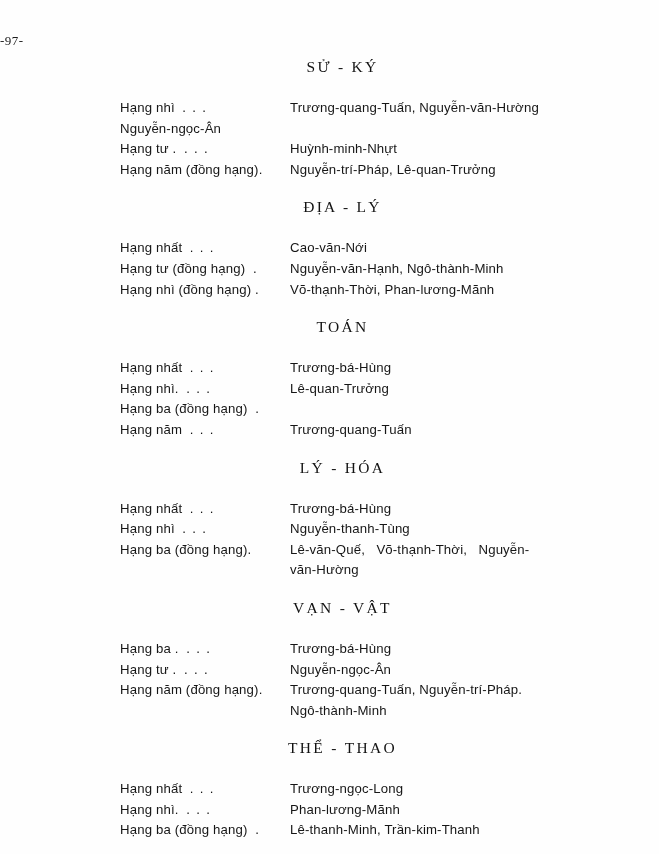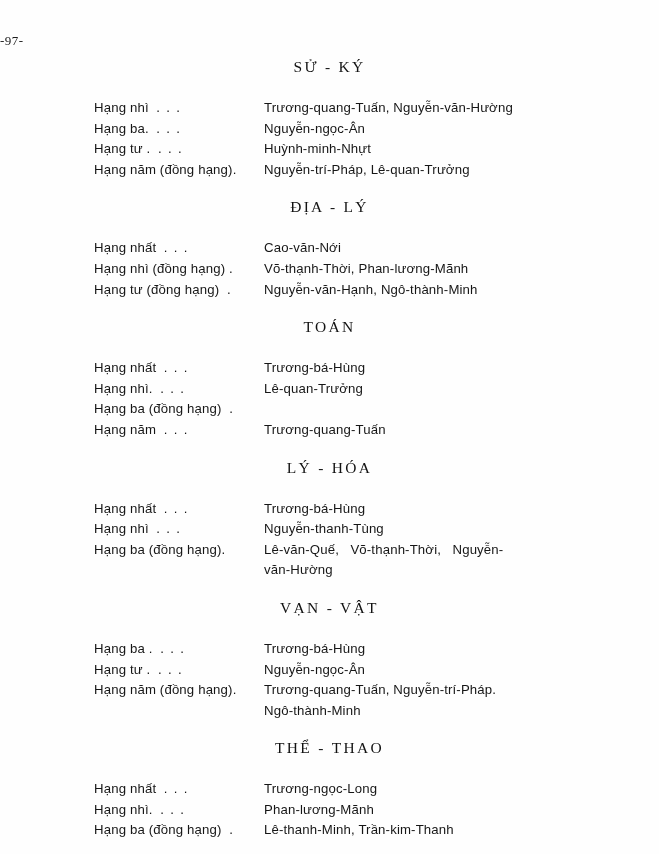--- a/index.html
+++ b/index.html
@@ -37,21 +37,21 @@
   }
 
   
   .content {
     position: absolute;
     top: 58px;
     left: 0;
     right: 0;
   }
 
-  .section { margin: 0; }
+  .section { margin: 0; padding-left: 26px; }
 
   .section-title {
     text-align: center;
     font-size: 15.5px;
     letter-spacing: 2.3px;
     color: #121212;
     font-family: "Liberation Serif", "DejaVu Serif", serif;
     font-weight: 400;
     white-space: pre;
   }
@@ -110,21 +110,20 @@
   <div class="content">
       <div class="section">
         <div class="section-title">SỬ - KÝ</div>
         <div class="gap-title-lg"></div>
         <div class="rows">
           <div class="row">
             <div class="rank">Hạng nhì<span class="leader">&nbsp;&nbsp;.</span><span class="leader">&nbsp;&nbsp;.</span><span class="leader">&nbsp;&nbsp;.</span></div>
             <div class="names">Trương-quang-Tuấn, Nguyễn-văn-Hường</div>
           </div>
           <div class="row">
-            <div class="rank">Hạng ba.<span class="leader">&nbsp;&nbsp;.</span><span class="leader">&nbsp;&nbsp;.</span><span class="leader">&nbsp;&nbsp;.</span></div>
             <div class="names">Nguyễn-ngọc-Ân</div>
           </div>
           <div class="row">
             <div class="rank">Hạng tư .<span class="leader">&nbsp;&nbsp;.</span><span class="leader">&nbsp;&nbsp;.</span><span class="leader">&nbsp;&nbsp;.</span></div>
             <div class="names">Huỳnh-minh-Nhựt</div>
           </div>
           <div class="row">
             <div class="rank">Hạng năm (đồng hạng).</div>
             <div class="names">Nguyễn-trí-Pháp, Lê-quan-Trưởng</div>
           </div>
@@ -133,27 +132,27 @@
       </div>
       <div class="section">
         <div class="section-title">ĐỊA - LÝ</div>
         <div class="gap-title-lg"></div>
         <div class="rows">
           <div class="row">
             <div class="rank">Hạng nhất<span class="leader">&nbsp;&nbsp;.</span><span class="leader">&nbsp;&nbsp;.</span><span class="leader">&nbsp;&nbsp;.</span></div>
             <div class="names">Cao-văn-Nới</div>
           </div>
           <div class="row">
+            <div class="rank">Hạng tư (đồng hạng)<span class="leader">&nbsp;&nbsp;.</span></div>
+            <div class="names">Nguyễn-văn-Hạnh, Ngô-thành-Minh</div>
+          </div>
+          <div class="row">
             <div class="rank">Hạng nhì (đồng hạng) .</div>
             <div class="names">Võ-thạnh-Thời, Phan-lương-Mãnh</div>
           </div>
-          <div class="row">
-            <div class="rank">Hạng tư (đồng hạng)<span class="leader">&nbsp;&nbsp;.</span></div>
-            <div class="names">Nguyễn-văn-Hạnh, Ngô-thành-Minh</div>
-          </div>
         </div>
         <div class="gap-after"></div>
       </div>
       <div class="section">
         <div class="section-title">TOÁN</div>
         <div class="gap-title-lg"></div>
         <div class="rows">
           <div class="row">
             <div class="rank">Hạng nhất<span class="leader">&nbsp;&nbsp;.</span><span class="leader">&nbsp;&nbsp;.</span><span class="leader">&nbsp;&nbsp;.</span></div>
             <div class="names">Trương-bá-Hùng</div>

